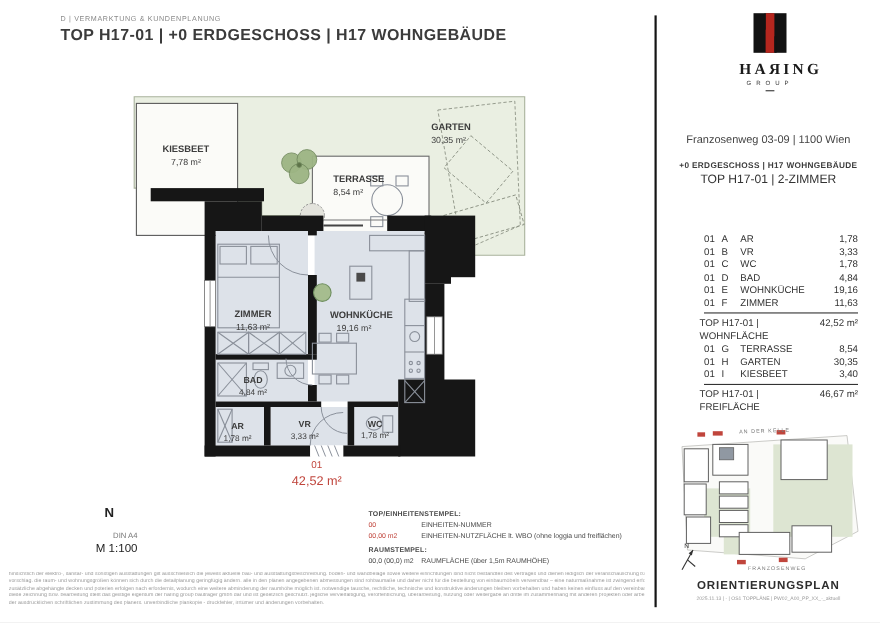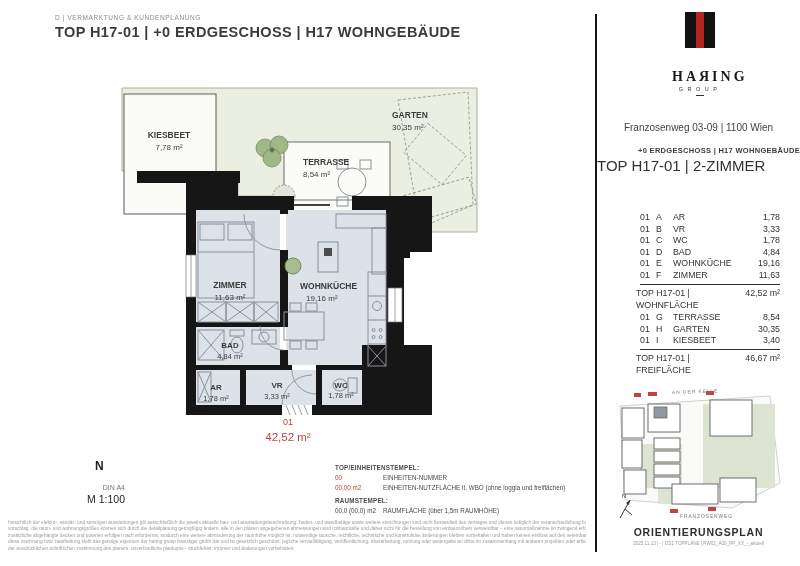--- a/index.html
+++ b/index.html
@@ -10,29 +10,29 @@
   .dept{left:55px;top:14px;font-size:6.5px;color:#8a8a8a;letter-spacing:.6px;}
   .htitle{left:55px;top:24px;font-size:14.5px;font-weight:bold;color:#3b3b3b;letter-spacing:.4px;}
   
   .vdiv{left:595px;top:14px;width:2px;height:538px;background:#151515;}
   
   .logo{left:672px;top:12px;width:56px;height:66px;text-align:center;}
   .logomark{position:relative;width:30px;height:36px;background:#121212;margin:0 auto;}
   .logomark .bar{position:absolute;left:11px;top:0;width:8px;height:36px;background:#b5261e;}
   .logomark .cutl{position:absolute;left:9.5px;top:0;width:1.5px;height:15px;background:#121212;}
   .logomark .cutr{position:absolute;left:19px;top:21px;width:1.5px;height:15px;background:#121212;}
-  .brandname{margin-top:21px;font-family:"Liberation Serif",serif;font-size:14px;font-weight:bold;
+  .brandname{margin-top:8px;font-family:"Liberation Serif",serif;font-size:14px;font-weight:bold;
              letter-spacing:3px;color:#1a1a1a;white-space:nowrap;}
   .brandgroup{font-size:5.5px;letter-spacing:4.5px;color:#333;margin-top:1px;}
   .branddash{width:8px;height:1px;background:#333;margin:3px auto 0;}
   .projname{left:597px;top:96px;width:203px;text-align:center;font-size:19px;font-weight:bold;
             color:#222;letter-spacing:.5px;}
   .projaddr{left:597px;top:122px;width:203px;text-align:center;font-size:10px;color:#444;}
-  .projfloor{left:597px;top:146px;width:203px;text-align:right;font-size:7.5px;font-weight:bold;color:#3c3c3c;letter-spacing:.3px;}
-  .projunit{left:597px;top:157px;width:203px;text-align:left;font-size:15px;color:#333;}
+  .projfloor{left:597px;top:146px;width:203px;text-align:center;font-size:7.5px;font-weight:bold;color:#3c3c3c;letter-spacing:.3px;}
+  .projunit{left:597px;top:157px;width:203px;text-align:center;font-size:11px;color:#333;}
   
   .atable{left:640px;width:140px;font-size:8.8px;color:#333;}
   .t1{top:212px;} .t2{top:312px;}
   .trow{display:flex;line-height:11.6px;}
   .trow .cu{width:16px;} .trow .ck{width:17px;} .trow .cn{flex:1;} .trow .cv{text-align:right;}
   .ttotal{display:flex;border-top:1px solid #333;margin-top:2px;padding-top:2px;line-height:12px;}
   .ttotal .tl{flex:1;margin-left:-4px;} .ttotal .tv{text-align:right;}
   
   .orititle{left:597px;top:526px;width:203px;text-align:center;font-size:10.5px;font-weight:bold;
             letter-spacing:.8px;color:#2e2e2e;}

